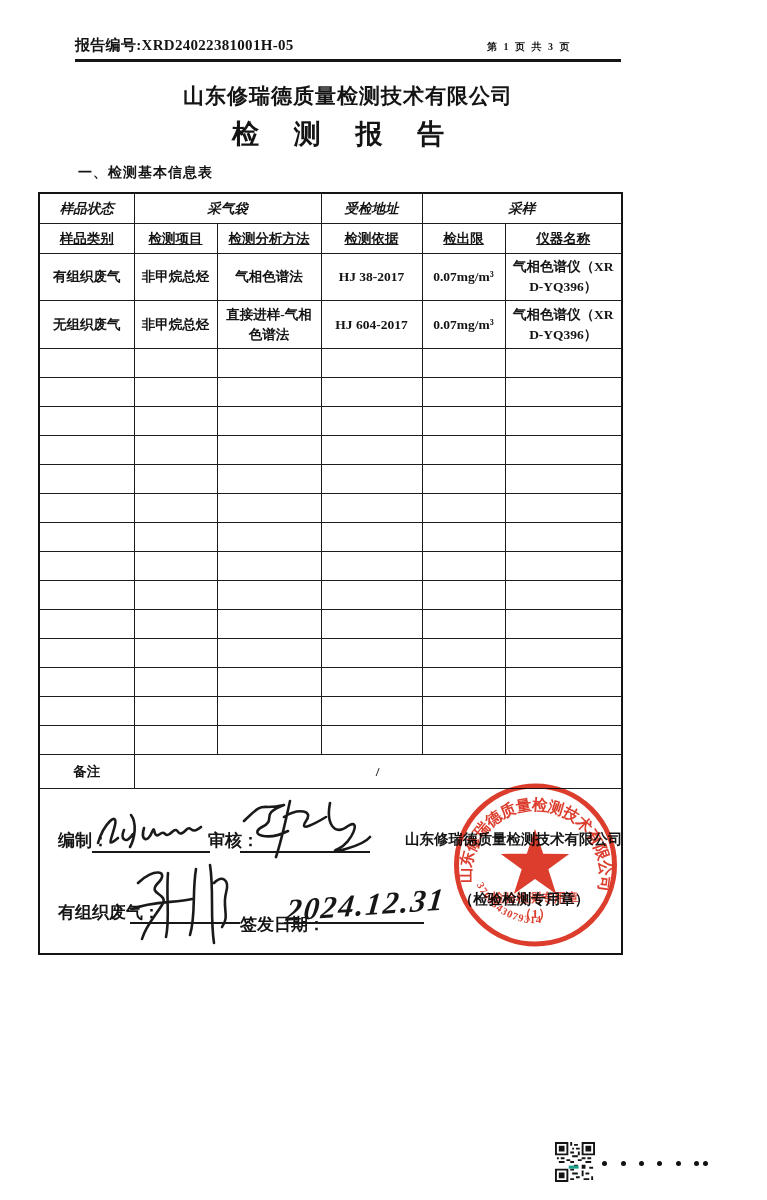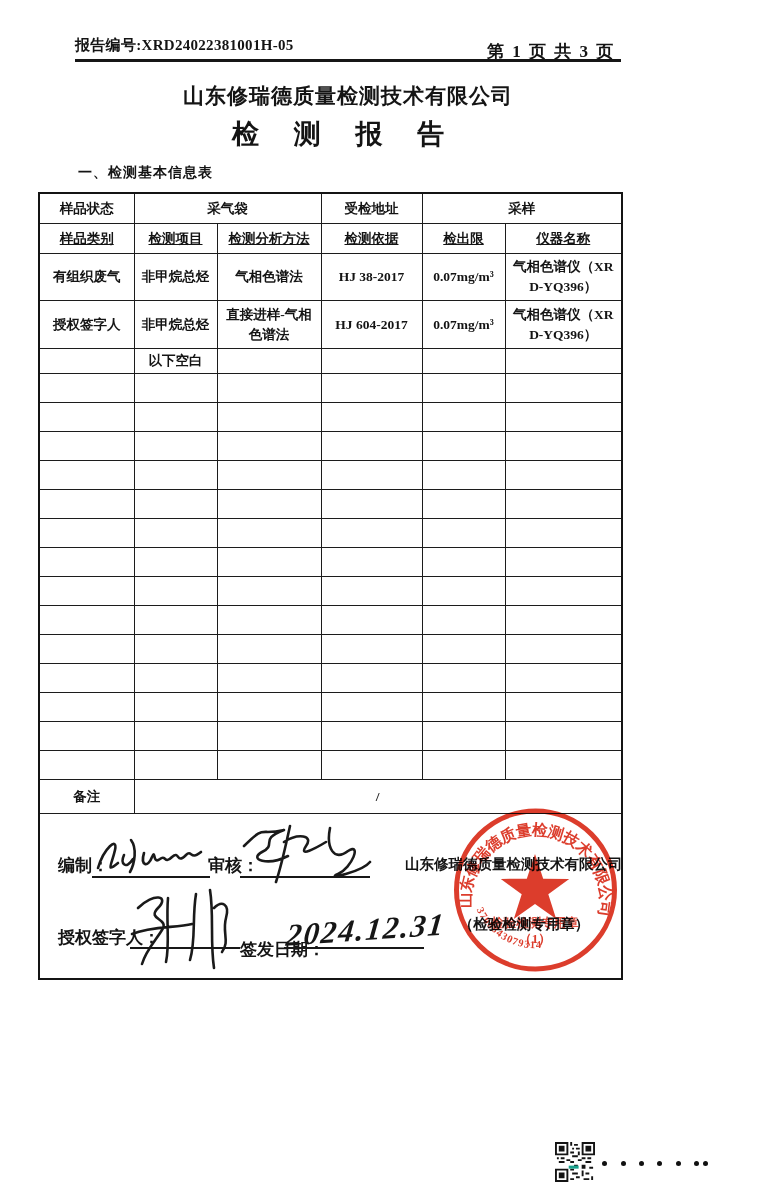--- a/index.html
+++ b/index.html
@@ -2,38 +2,38 @@
 <html><head>
 <meta charset="utf-8">
 <style>
   html,body{margin:0;padding:0;background:#ffffff;}
   body{width:767px;height:1200px;position:relative;overflow:hidden;
        font-family:"Liberation Serif","DejaVu Serif",serif;color:#141414;}
   .abs{position:absolute;}
 
   
   .report-no{left:75px;top:36px;font-size:15px;font-weight:700;letter-spacing:.3px;}
-  .page-ind{left:487px;top:40px;font-size:17px;font-weight:700;letter-spacing:2px;}
+  .page-ind{left:487px;top:40px;font-size:10px;font-weight:700;letter-spacing:2px;}
   .header-rule{left:75px;top:59px;width:546px;height:2.5px;background:#161616;}
 
   
   .company-title{left:38px;top:82px;width:620px;text-align:center;
                  font-size:21px;font-weight:700;letter-spacing:1px;}
   .report-title{left:38px;top:116px;width:600px;text-align:center;
                 font-size:27px;font-weight:700;letter-spacing:14px;padding-left:14px;box-sizing:border-box;}
   .section-title{left:78px;top:164px;font-size:14px;font-weight:700;letter-spacing:1px;}
 
   
   table.info{left:38px;top:192px;position:absolute;border-collapse:collapse;
              table-layout:fixed;width:583px;font-size:13.5px;font-weight:700;}
   table.info td{border:1.6px solid #1c1c1c;text-align:center;vertical-align:middle;
                 padding:1px 3px;line-height:1.45;word-break:break-all;}
   table.info{border:2.6px solid #141414;}
   tr.r1 td{height:46px;}
-  tr.r2 td{height:27px;}
+  tr.r2 td{height:27px;font-style:italic;}
   tr.r3 td{height:27px;text-decoration:underline;}
   tr.r4 td{height:44px;}
   tr.r5 td{height:45px;}
   tr.r6 td{height:22px;}
   tr.empty-row td{height:26px;}
   tr.remark td{height:31px;}
   td.sign-cell{height:162px;padding:0;position:relative;overflow:visible;}
 
   
   .sign-label{position:absolute;font-size:17px;font-weight:700;white-space:nowrap;}
@@ -92,35 +92,27 @@
     </tr>
     <tr class="r4">
       <td>有组织废气</td>
       <td>非甲烷总烃</td>
       <td>气相色谱法</td>
       <td>HJ 38-2017</td>
       <td>0.07mg/m³</td>
       <td>气相色谱仪（XRD-YQ396）</td>
     </tr>
     <tr class="r5">
-      <td>授权签字人</td>
+      <td>无组织废气</td>
       <td>非甲烷总烃</td>
       <td>直接进样-气相色谱法</td>
       <td>HJ 604-2017</td>
       <td>0.07mg/m³</td>
       <td>气相色谱仪（XRD-YQ396）</td>
     </tr>
-    <tr class="r6">
-      <td></td>
-      <td>以下空白</td>
-      <td></td>
-      <td></td>
-      <td></td>
-      <td></td>
-    </tr>
 
     <tr class="empty-row">
         <td></td>
         <td></td>
         <td></td>
         <td></td>
         <td></td>
         <td></td>
       </tr>
       <tr class="empty-row">
@@ -241,21 +233,21 @@
         <div class="sig-line" style="left:52px;top:62px;width:118px"></div>
 
         <span class="sign-label" style="left:168px;top:40px">审核：</span>
         <svg class="sig-svg" style="left:196px;top:4px" width="145" height="72" viewBox="0 0 145 72">
           <path d="M8 28 C30 6 22 18 48 12 C22 22 42 26 26 34 C12 42 32 48 52 38 M54 8 C50 26 46 46 40 64 M48 24 C62 15 78 17 70 28 C62 40 80 30 90 24 M94 10 C90 30 98 44 112 33 C126 24 116 50 102 56 C88 62 126 54 134 44"></path>
         </svg>
         <div class="sig-line" style="left:200px;top:62px;width:130px"></div>
 
         <div class="company-line">山东修瑞德质量检测技术有限公司</div>
 
-        <span class="sign-label" style="left:18px;top:112px">授权签字人：</span>
+        <span class="sign-label" style="left:18px;top:112px">有组织废气：</span>
         <svg class="sig-svg" style="left:78px;top:64px" width="130" height="96" viewBox="0 0 130 96">
           <path d="M20 30 C36 14 52 18 40 30 C28 42 52 40 44 52 C38 62 28 72 24 86 M50 20 C48 44 52 66 48 84 M14 56 C34 48 58 50 74 46 M78 16 C74 40 78 62 72 82 M92 12 C96 36 92 64 96 90 M96 30 C104 22 112 26 108 40 C104 54 112 64 104 74"></path>
         </svg>
         <div class="sig-line" style="left:90px;top:133px;width:110px"></div>
 
         <span class="sign-label" style="left:200px;top:124px">签发日期：</span>
         <div class="date-hand">2024.12.31</div>
         <div class="sig-line" style="left:244px;top:133px;width:140px"></div>
 
         <div class="seal-caption">（检验检测专用章）</div>

